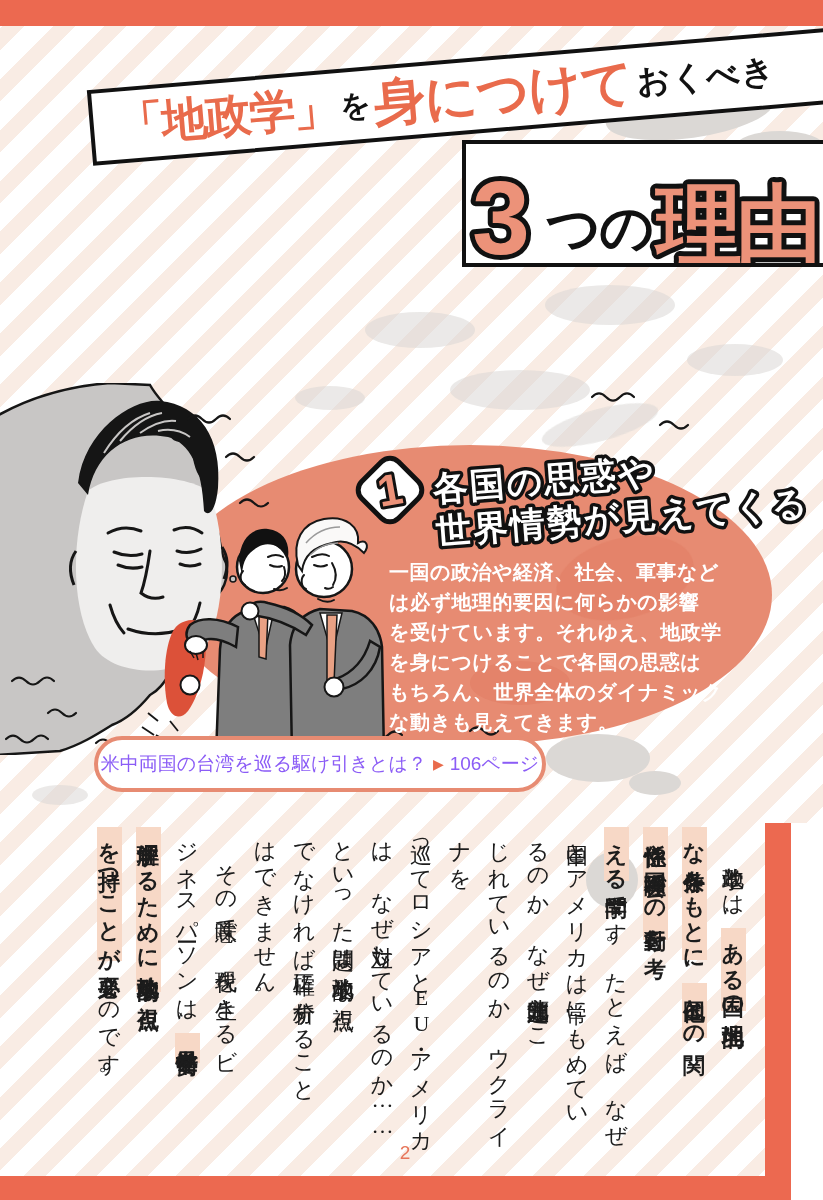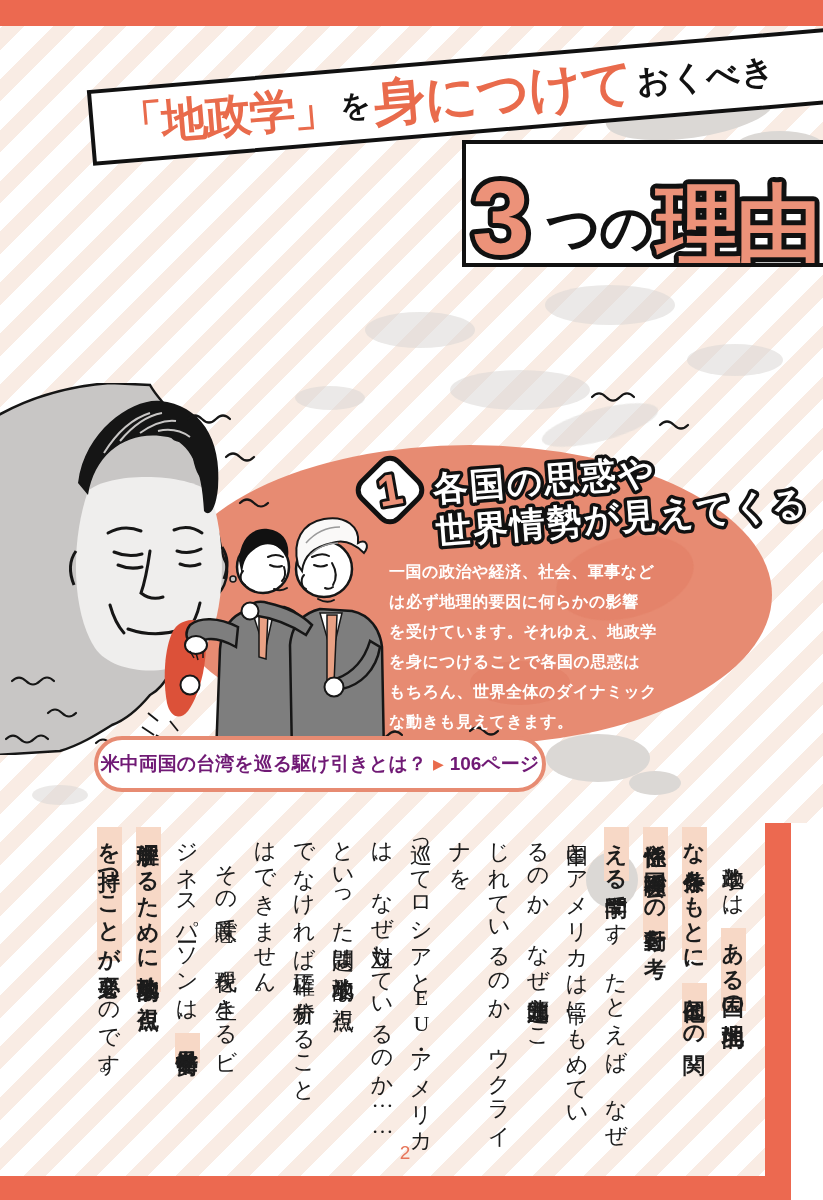--- a/index.html
+++ b/index.html
@@ -42,30 +42,30 @@
     font-weight:bold; font-size:22px; line-height:34px; color:#111;
     white-space:pre-line; letter-spacing:-0.5px;
     text-shadow:-2px -2px 0 #fff, 2px -2px 0 #fff, -2px 2px 0 #fff, 2px 2px 0 #fff,
                  0 -2px 0 #fff, 0 2px 0 #fff, -2px 0 0 #fff, 2px 0 0 #fff;
   }
 
   .illu { position:absolute; left:0; top:383px; width:823px; height:372px; z-index:3; }
 
   .oval-body {
     position:absolute; left:389px; top:557px; width:345px; z-index:4;
-    font-weight:bold; font-size:16px; line-height:30px; color:#fff;
+    font-weight:bold; font-size:20px; line-height:30px; color:#fff;
     white-space:pre-line; letter-spacing:0.5px;
   }
 
   .pill {
     position:absolute; left:94px; top:736px; width:452px; height:56px; z-index:5;
     background:#fff; border:4px solid #e78b72; border-radius:30px; box-sizing:border-box;
     display:flex; align-items:center; justify-content:center; gap:6px; white-space:nowrap;
   }
-  .pill .q, .pill .pg { font-weight:bold; font-size:19px; color:#701a75; }
+  .pill .q, .pill .pg { font-weight:normal; font-size:19px; color:#8b5cf6; }
   .pill .arrow { color:#e96b4c; font-size:14px; }
 
   .article {
     position:absolute; left:90px; top:827px; height:330px; z-index:4;
     writing-mode:vertical-rl; text-orientation:upright;
     font-family:"Liberation Serif", serif; font-size:22px; line-height:39px;
     letter-spacing:1px; color:#1c1c1c;
   }
   .article p { margin:0; }
   .article p.indent { text-indent:23px; }

